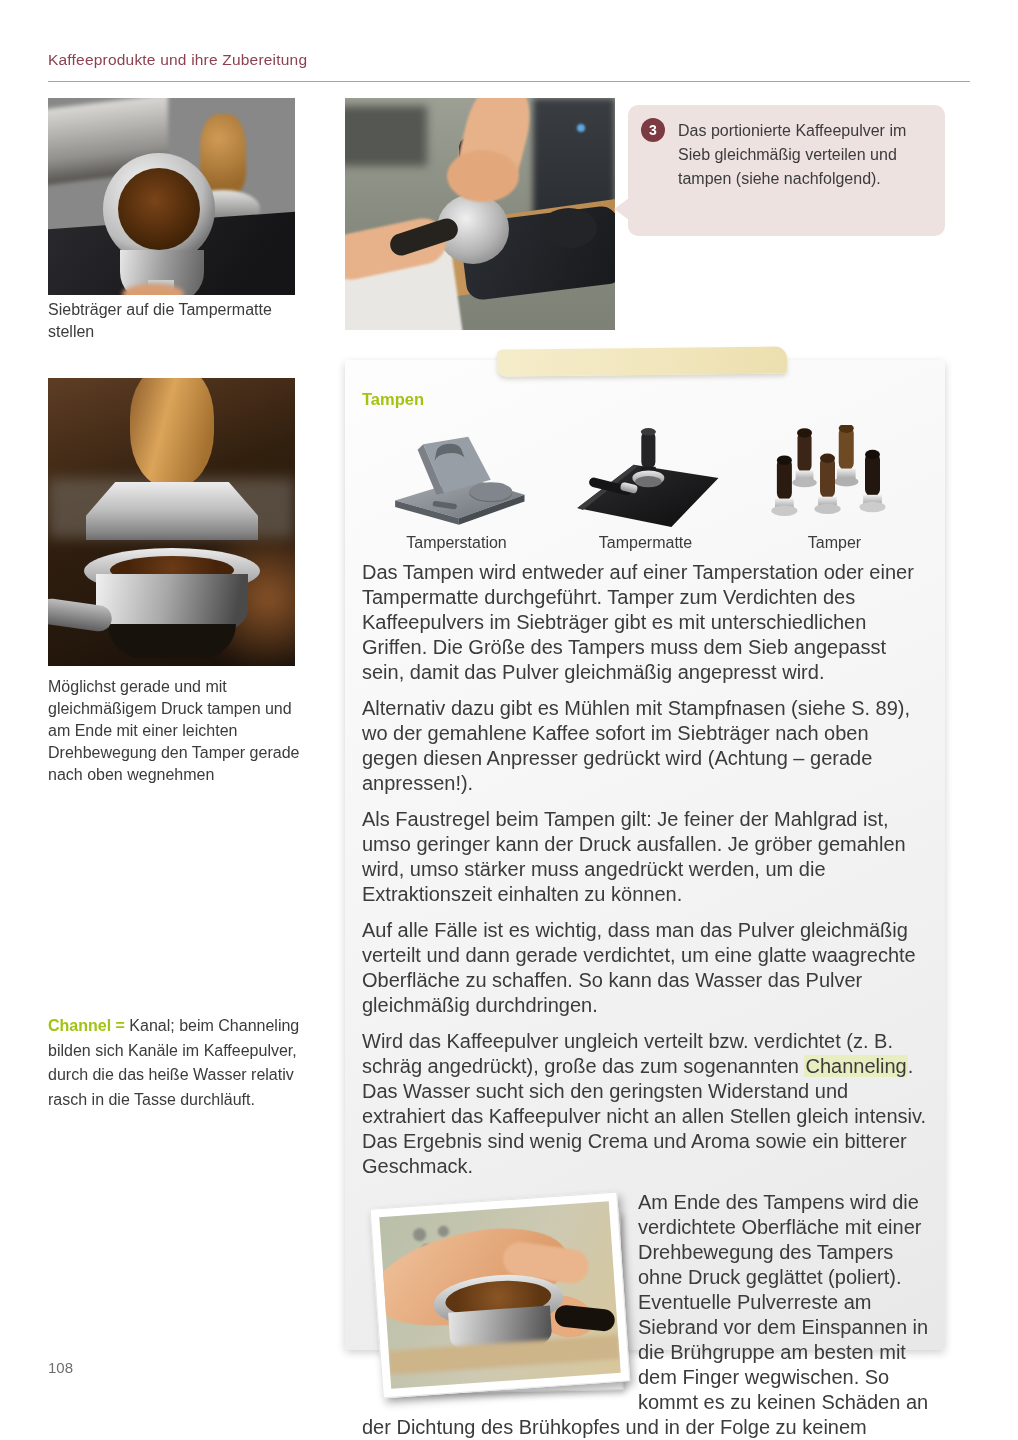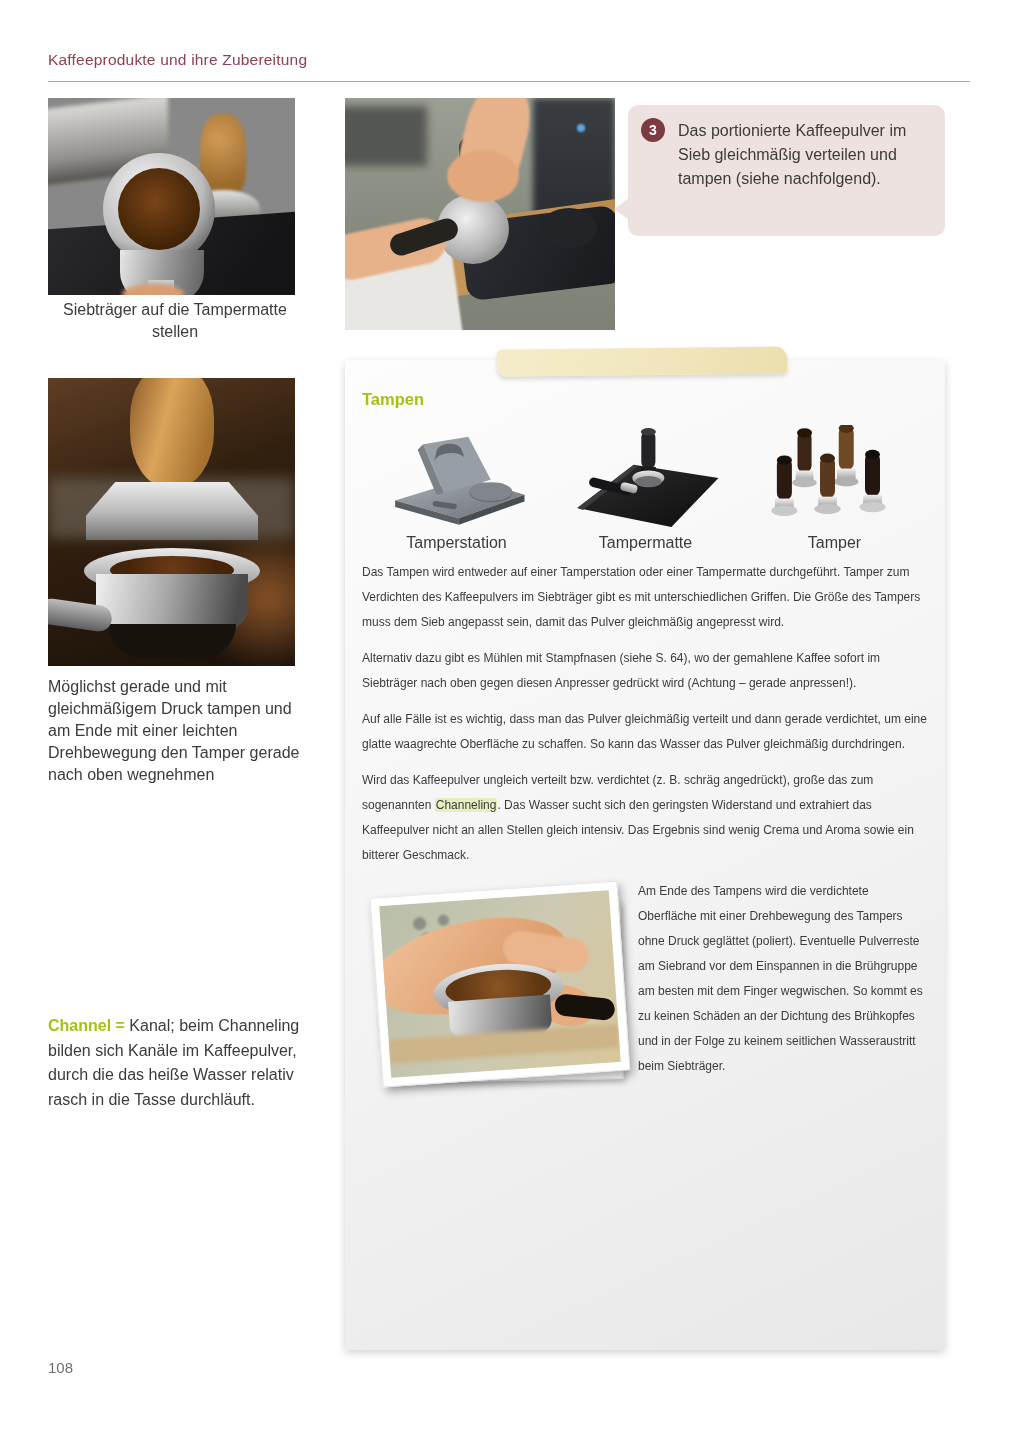--- a/index.html
+++ b/index.html
@@ -11,21 +11,21 @@
   .header-rule{position:absolute;left:48px;top:81px;width:922px;height:1px;background:#b3a294;}
 
   
   .photo{position:absolute;overflow:hidden;background:#888;}
   .photo .art{position:absolute;}
   .photo1{left:48px;top:98px;width:247px;height:197px;}
   .photo2{left:48px;top:378px;width:247px;height:288px;}
   .photo3{left:345px;top:98px;width:270px;height:232px;}
 
   .caption{position:absolute;left:48px;width:254px;font-size:16px;line-height:22px;color:#3b3b3b;}
-  .cap1{top:299px;text-align:center;}
+  .cap1{top:299px;}
   .cap2{top:676px;}
 
   .margin-note{position:absolute;left:48px;top:1014px;width:256px;font-size:16px;line-height:24.5px;color:#3b3b3b;}
   .green{color:#a3c312;font-weight:bold;}
 
   
   .callout{position:absolute;left:628px;top:105px;width:317px;height:131px;background:#eee2e1;border-radius:10px;}
   .callout-tail{position:absolute;left:-14px;top:93px;width:0;height:0;
     border-top:11px solid transparent;border-bottom:11px solid transparent;border-right:15px solid #eee2e1;}
   .callout-num{position:absolute;left:13px;top:13px;width:24px;height:24px;border-radius:50%;
@@ -41,21 +41,21 @@
   
   .card{position:absolute;left:345px;top:360px;width:600px;height:990px;box-sizing:border-box;
     padding:30px 16px 0 17px;border-radius:4px;
     background:linear-gradient(155deg,#fdfdfd 0%,#f5f5f5 45%,#e8e8e8 100%);
     box-shadow:0 3px 9px rgba(0,0,0,.18);}
   .card-heading{font-size:16.5px;font-weight:bold;color:#a3c312;margin:0 0 10px 0;}
   .products{display:flex;margin-bottom:8px;}
   .product{flex:1;display:flex;flex-direction:column;align-items:center;}
   .product .pimg{height:110px;display:flex;align-items:flex-end;justify-content:center;}
   .product-label{font-size:16px;color:#3b3b3b;margin-top:5px;}
-  .copy p{font-size:12px;line-height:25px;color:#3b3b3b;margin:0 0 11px 0;}
+  .copy p{font-size:20px;line-height:25px;color:#3b3b3b;margin:0 0 11px 0;}
   .hl{background:#e9eec0;border-radius:2px;padding:0 1px;}
 
   
   .polaroid-box{float:left;width:250px;height:198px;margin:8px 14px 4px 12px;position:relative;}
   .polaroid-back{position:absolute;left:14px;top:16px;width:232px;height:176px;background:#f6f6f6;
     transform:rotate(-1deg);box-shadow:2px 3px 6px rgba(0,0,0,.25);border:1px solid #e3e3e3;}
   .polaroid{position:absolute;left:2px;top:2px;width:230px;height:172px;background:#fff;padding:8px;
     transform:rotate(-4deg);box-shadow:3px 5px 9px rgba(0,0,0,.3);border:1px solid #e6e6e6;}
   .polaroid-photo{position:relative;width:100%;height:100%;overflow:hidden;
     background:linear-gradient(120deg,#b9bfa9 0%,#cdc9b2 55%,#d8c염 0,#d8c79b 100%);}
@@ -223,21 +223,22 @@
               <ellipse cx="120" cy="87" rx="14" ry="5.5" fill="#cccccc"></ellipse>
             </g>
           </svg>
         </div>
         <div class="product-label">Tamper</div>
       </div>
     </div>
 
     <div class="copy">
       <p>Das Tampen wird entweder auf einer Tamperstation oder einer Tampermatte durchgeführt. Tamper zum Verdichten des Kaffeepulvers im Siebträger gibt es mit unterschiedlichen Griffen. Die Größe des Tampers muss dem Sieb angepasst sein, damit das Pulver gleichmäßig angepresst wird.</p>
-      <p>Alternativ dazu gibt es Mühlen mit Stampfnasen (siehe S. 64), wo der gemahlene Kaffee sofort im Siebträger nach oben gegen diesen Anpresser gedrückt wird (Achtung – gerade anpressen!).</p>
+      <p>Alternativ dazu gibt es Mühlen mit Stampfnasen (siehe S. 89), wo der gemahlene Kaffee sofort im Siebträger nach oben gegen diesen Anpresser gedrückt wird (Achtung – gerade anpressen!).</p>
+      <p>Als Faustregel beim Tampen gilt: Je feiner der Mahlgrad ist, umso geringer kann der Druck ausfallen. Je gröber gemahlen wird, umso stärker muss angedrückt werden, um die Extraktionszeit einhalten zu können.</p>
       <p>Auf alle Fälle ist es wichtig, dass man das Pulver gleichmäßig verteilt und dann gerade verdichtet, um eine glatte waagrechte Oberfläche zu schaffen. So kann das Wasser das Pulver gleichmäßig durchdringen.</p>
       <p><span>Wird das Kaffeepulver ungleich verteilt bzw. verdichtet (z. B. schräg angedrückt), große das zum sogenannten </span><span class="hl">Channeling</span><span>. Das Wasser sucht sich den geringsten Widerstand und extrahiert das Kaffeepulver nicht an allen Stellen gleich intensiv. Das Ergebnis sind wenig Crema und Aroma sowie ein bitterer Geschmack.</span></p>
       <p>
         <span class="polaroid-box" style="display:block;">
           <span class="polaroid-back" style="display:block;"></span>
           <span class="polaroid" style="display:block;">
             <span class="polaroid-photo" style="display:block;background:linear-gradient(120deg,#b9bfa9 0%,#cdc9b2 55%,#d8c79b 100%);">
               <span class="art" style="left:24px;top:10px;width:60px;height:34px;background:radial-gradient(circle at 25% 30%,#8d8f86 6px,transparent 7px),radial-gradient(circle at 65% 25%,#8d8f86 5px,transparent 6px),radial-gradient(circle at 35% 75%,#8d8f86 5px,transparent 6px);filter:blur(1px);"></span>
               <span class="art" style="left:-14px;top:22px;width:200px;height:88px;border-radius:50%;transform:rotate(-9deg);background:linear-gradient(140deg,#f0c29c,#de9d6c 75%);filter:blur(.6px);"></span>
               <span class="art" style="left:120px;top:40px;width:86px;height:34px;border-radius:18px;transform:rotate(12deg);background:#eab astronomy 0,#eab astronomy;background:#eab58c;filter:blur(.8px);"></span>

